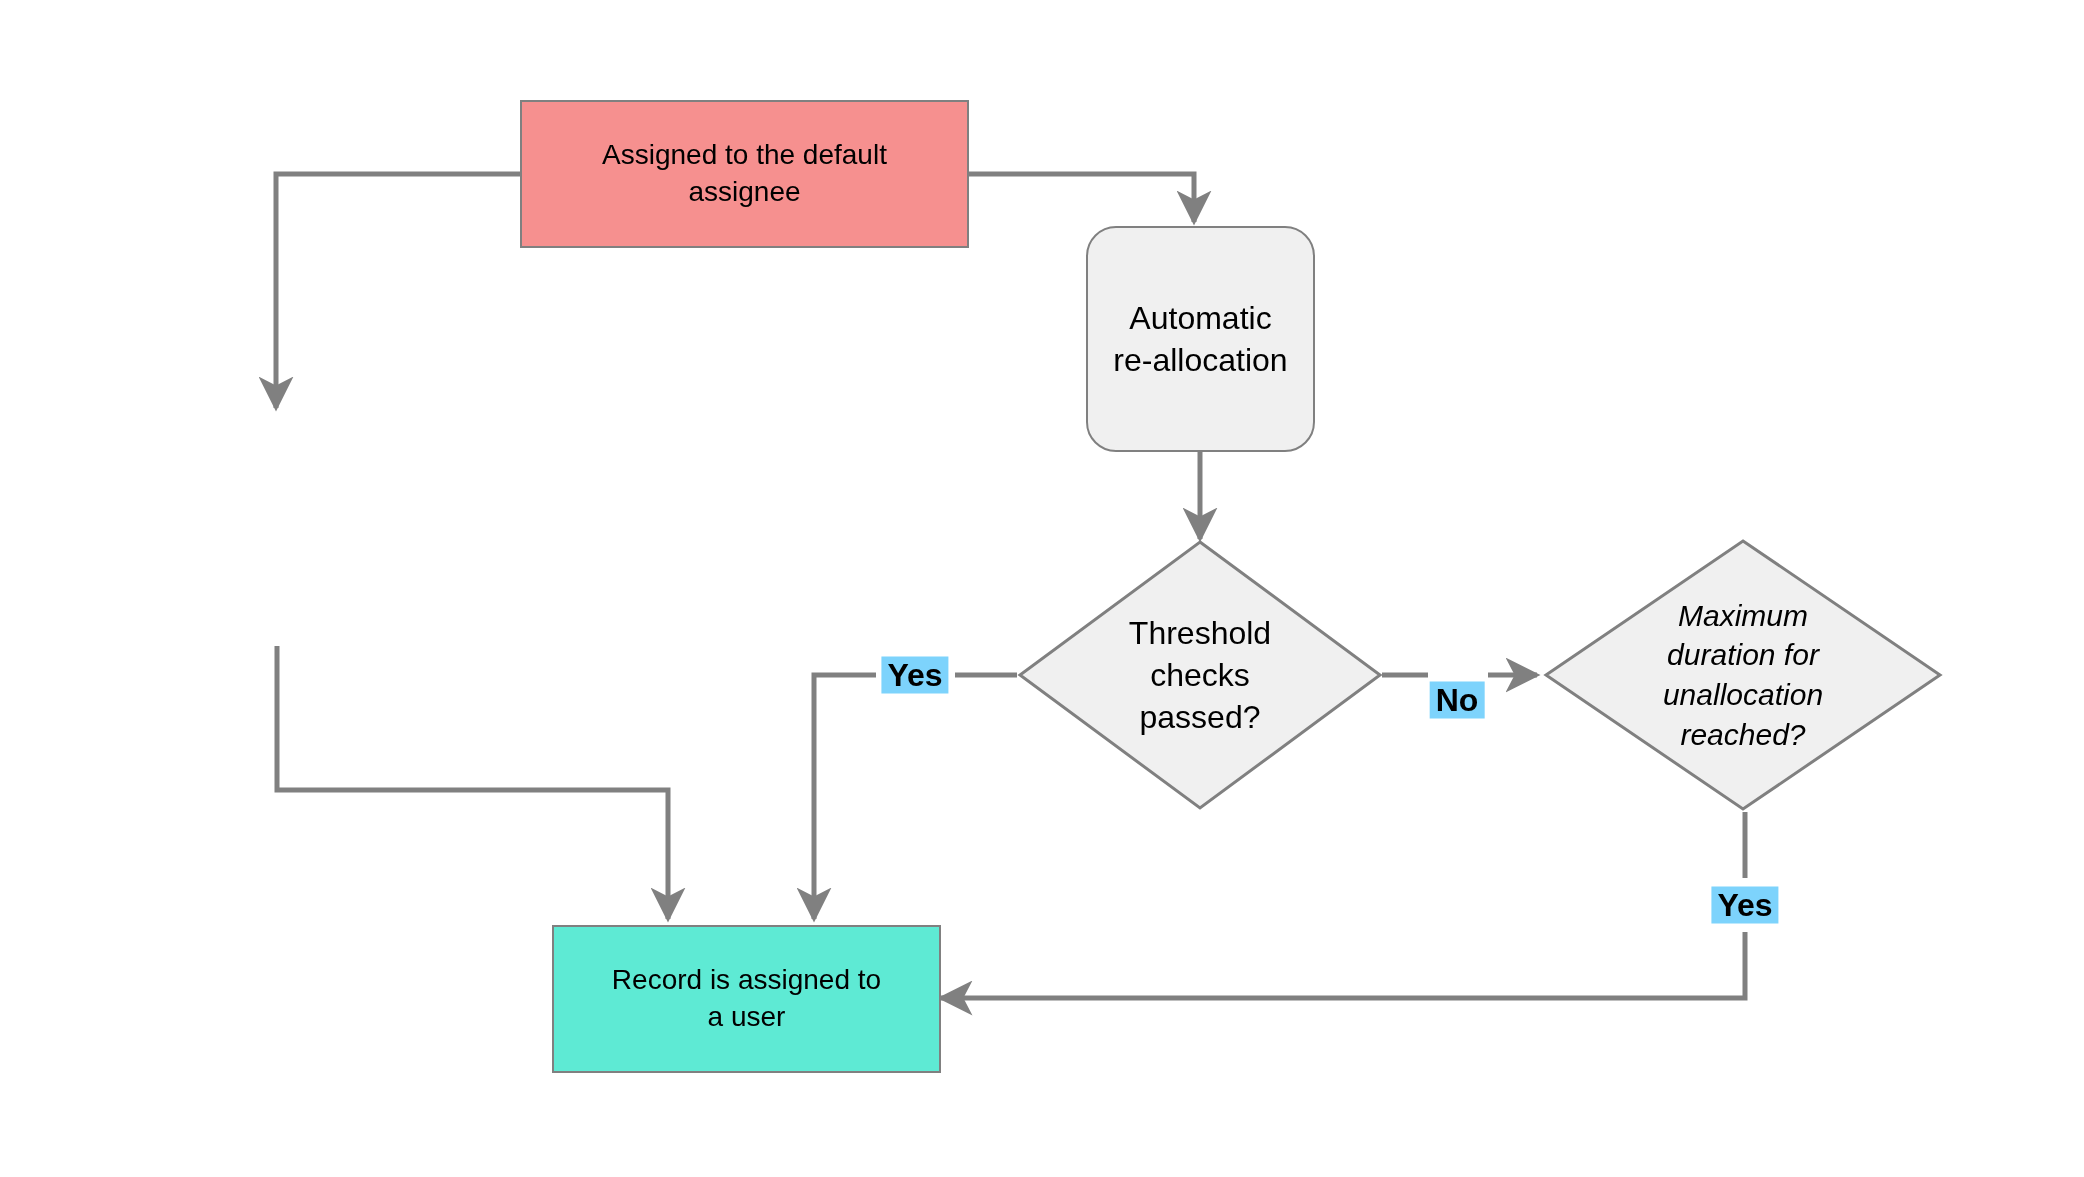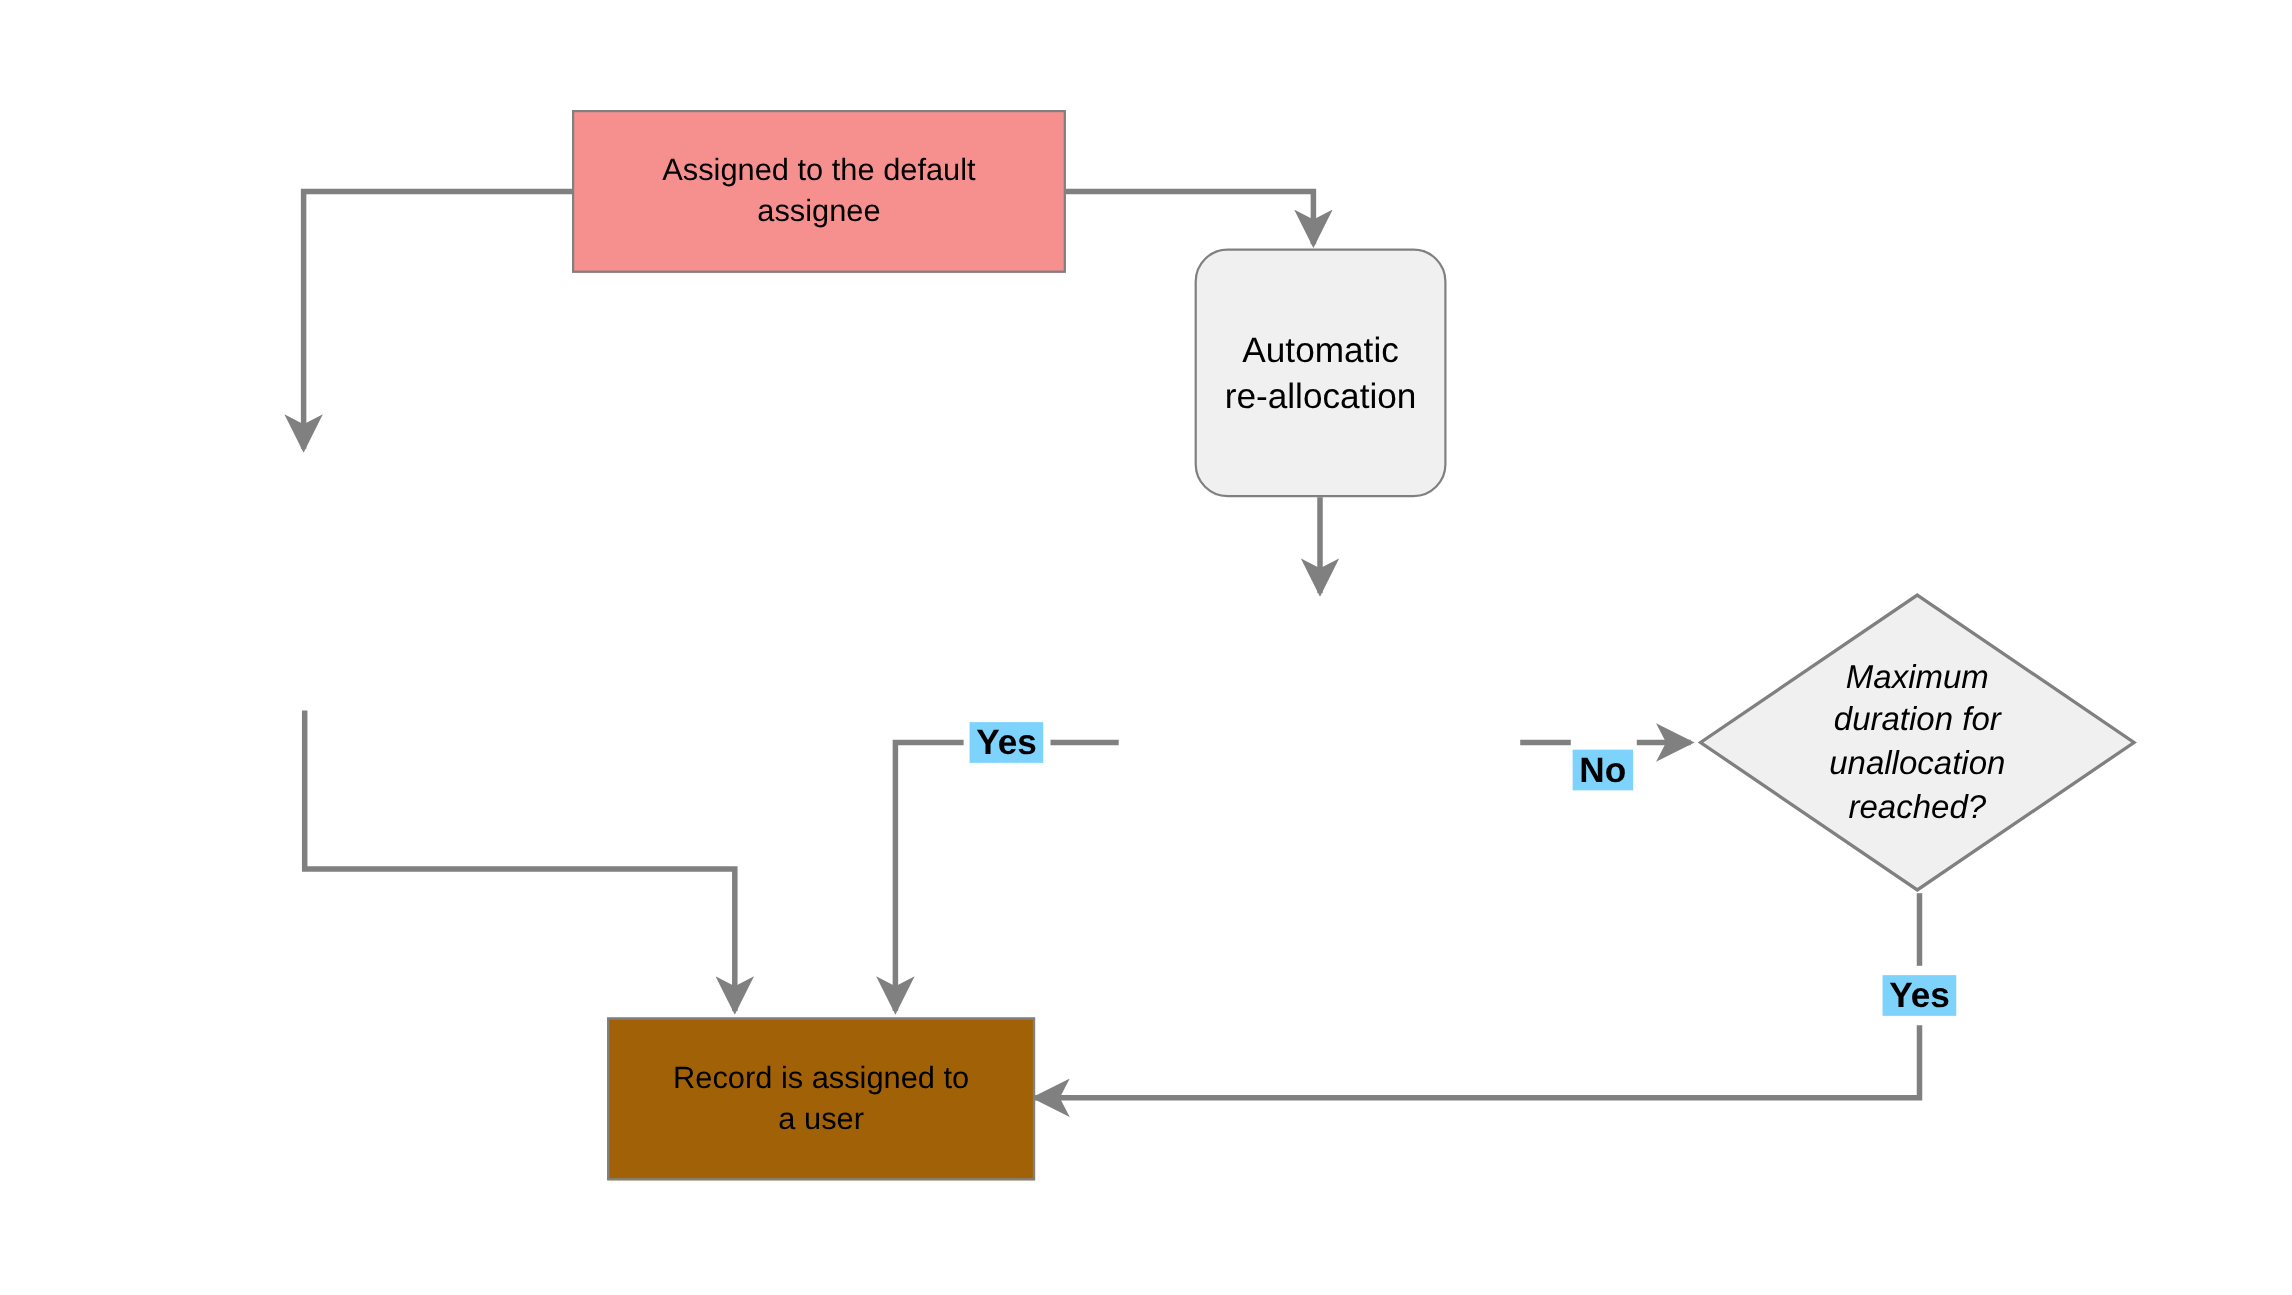--- a/index.html
+++ b/index.html
@@ -118,34 +118,44 @@
     <span class="node-label">Assigned to the default
 assignee</span>
   </div>
 
 
   <div class="node node-process fs-26" style="left:1086px; top:226px; width:229px; height:226px;">
     <span class="node-label">Automatic
 re-allocation</span>
   </div>
 
+  <div class="diamond-wrap" style="left:1017px; top:539px; width:366px; height:272px;">
+    <svg width="366" height="272" viewBox="0 0 366 272">
+      <polygon points="183,3 363,136 183,269 3,136" fill="#f0f0f0" stroke="#808080" stroke-width="3"></polygon>
+    </svg>
+    <div class="diamond-text fs-26">
+      <span>Threshold
+checks
+passed?</span>
+    </div>
+  </div>
 
   <div class="diamond-wrap" style="left:1543px; top:538px; width:400px; height:274px;">
     <svg width="400" height="274" viewBox="0 0 400 274">
       <polygon points="200,3 397,137 200,271 3,137" fill="#f0f0f0" stroke="#808080" stroke-width="3"></polygon>
     </svg>
     <div class="diamond-text fs-25">
       <span>Maximum
 duration for
 unallocation
 reached?</span>
     </div>
   </div>
 
-  <div class="node node-rect fs-28" style="left:552px; top:925px; width:389px; height:148px; background:#a16207;">
+  <div class="node node-rect fs-28" style="left:552px; top:925px; width:389px; height:148px; background:#5eead4;">
     <span class="node-label">Record is assigned to
 a user</span>
   </div>
 
   <div class="edge-label fs-26" style="left:915px; top:675px;">Yes</div>
 
   <div class="edge-label fs-26" style="left:1457px; top:700px;">No</div>
 
   <div class="edge-label fs-26" style="left:1745px; top:905px;">Yes</div>
 

